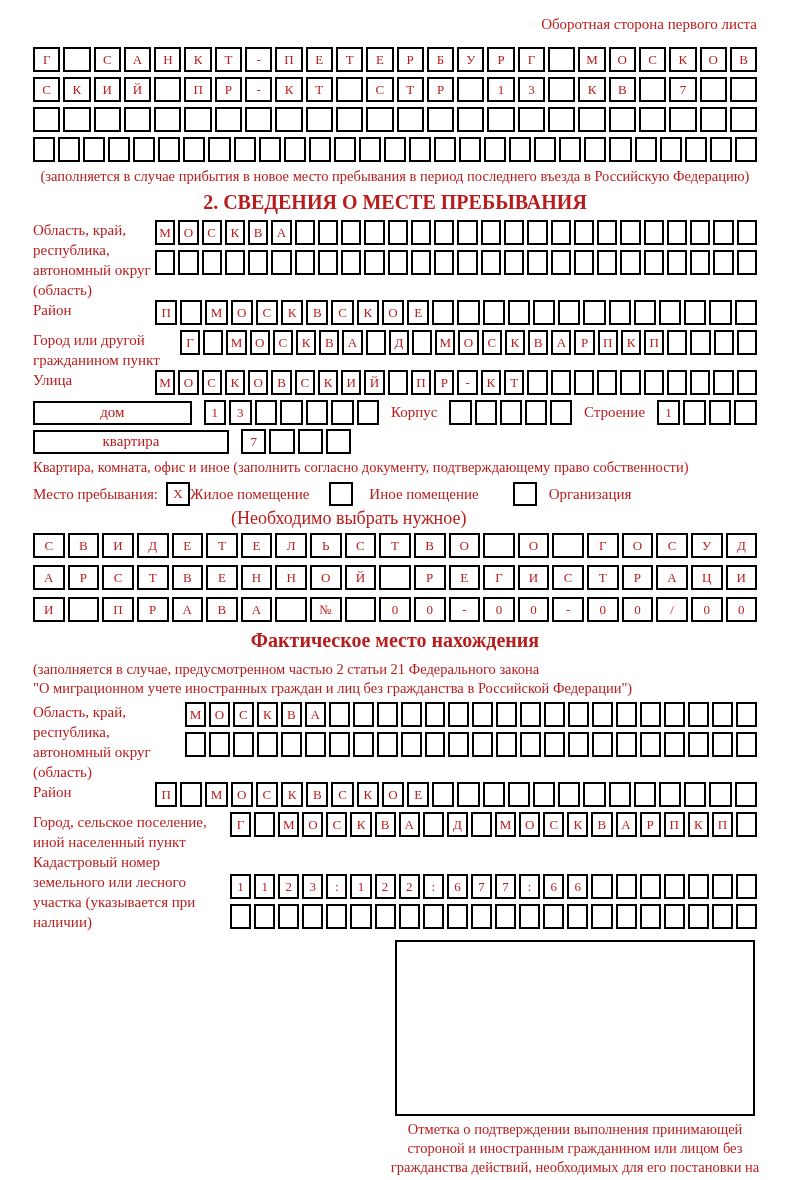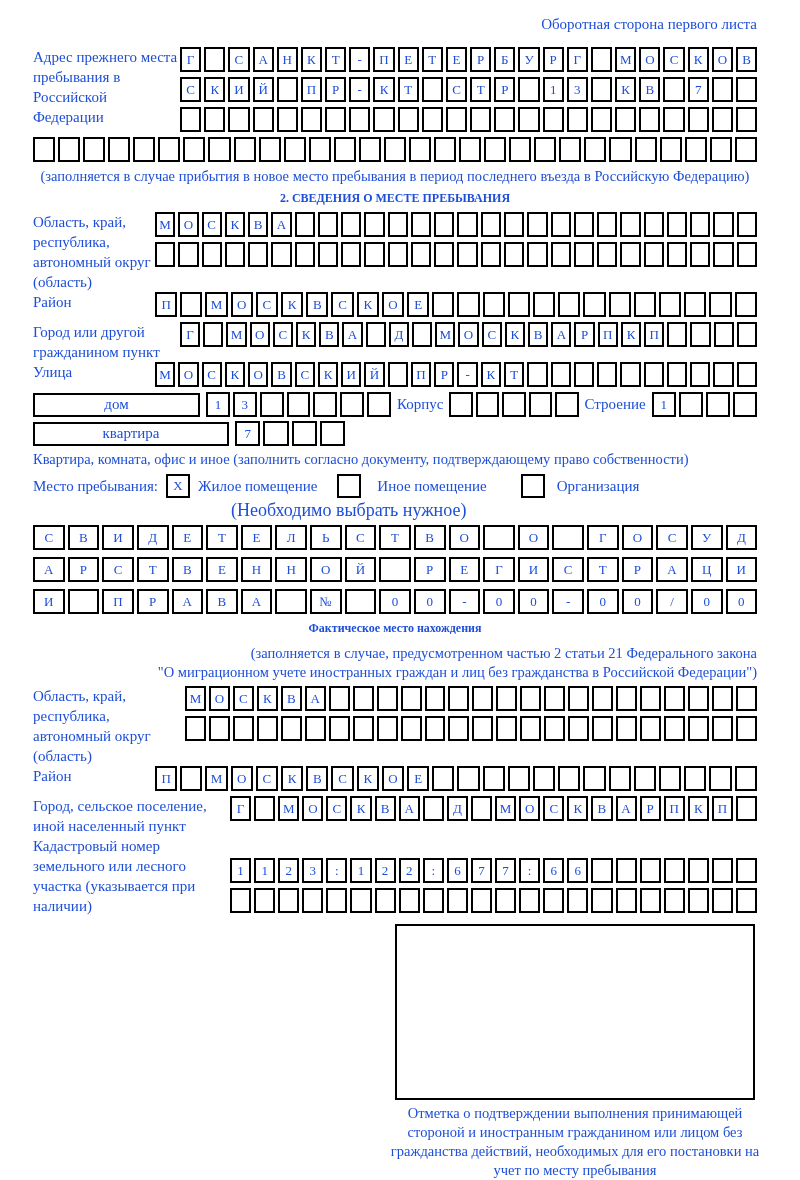--- a/index.html
+++ b/index.html
@@ -1,21 +1,21 @@
 <!DOCTYPE html>
 <html><head>
 <meta charset="utf-8">
 <style>
   html,body{margin:0;padding:0;background:#fff;}
   .page{
     position:relative;
     width:800px;height:1180px;
     box-sizing:border-box;
     padding:16px 43px 10px 33px;
-    background:#fff;color:#1d4ed8;
+    background:#fff;color:#b91c1c;
     font-family:"Liberation Serif","DejaVu Serif",serif;
     overflow:hidden;
   }
   .hdr-note{text-align:right;font-size:15px;margin-bottom:14px;}
   .frow{display:flex;align-items:flex-start;}
   .lbl{font-size:15px;line-height:20px;}
   .lblcol-1{width:147px;flex:0 0 147px;}
   .lblcol-2{width:122px;flex:0 0 122px;}
   .lblcol-3{width:147px;flex:0 0 147px;}
   .lblcol-doc{width:212px;flex:0 0 212px;}
@@ -23,53 +23,52 @@
   .lblcol-f2{width:197px;flex:0 0 197px;}
   .cellsgrp{flex:1;}
   .cells{display:flex;gap:3px;margin-bottom:5px;}
   .cell{
     flex:1;height:21px;border:2px solid #000;
     display:flex;align-items:center;justify-content:center;
     font-size:13px;line-height:13px;background:#fff;
   }
   .caption{font-size:14.5px;line-height:18px;}
   .caption.center{text-align:center;}
-  .sec-title{text-align:center;font-weight:bold;font-size:12px;margin:6px 0 6px 0;}
+  .sec-title{text-align:center;font-weight:bold;font-size:20px;margin:6px 0 6px 0;}
   .widebox{
     border:2px solid #000;height:24px;box-sizing:border-box;
     display:flex;align-items:center;justify-content:center;font-size:15px;
   }
-  .houserow{display:flex;align-items:center;gap:6px;margin-bottom:4px;}
+  .houserow{display:flex;align-items:center;gap:12px;margin-bottom:4px;}
   .inline-lbl{font-size:15px;white-space:nowrap;}
   .chkrow{display:flex;align-items:center;margin-top:6px;margin-bottom:2px;}
   .chkbox{
     width:20px;height:20px;border:2px solid #000;flex:0 0 20px;
     display:flex;align-items:center;justify-content:center;font-size:13px;
   }
   .chknote{font-size:18px;margin-left:198px;margin-bottom:4px;}
-  .sub-center{text-align:right;font-size:14.5px;line-height:19px;}
+  .sub-center{text-align:left;font-size:14.5px;line-height:19px;}
   .mark-box{
     width:360px;height:176px;border:2px solid #000;box-sizing:border-box;
     margin-left:362px;margin-top:6px;
   }
   .mark-caption{
     width:372px;margin-left:356px;margin-top:4px;
     text-align:center;font-size:14.5px;line-height:19px;
   }
   .mb4{margin-bottom:4px;} .mb2{margin-bottom:2px;}
 </style>
 </head>
 <body>
 
 <div class="page">
 
   <div class="hdr-note">Оборотная сторона первого листа</div>
 
   <div class="frow">
-    <div class="lbl lblcol-1">Адрес прежнего места пребывания в Российской Федерации</div>
     <div class="cellsgrp">
       <div class="cells">
           <span class="cell">Г</span>
           <span class="cell"></span>
           <span class="cell">С</span>
           <span class="cell">А</span>
           <span class="cell">Н</span>
           <span class="cell">К</span>
           <span class="cell">Т</span>
           <span class="cell">-</span>
@@ -375,21 +374,21 @@
         <span class="cell"></span>
         <span class="cell"></span>
         <span class="cell"></span>
       </div>
   </div>
   <div class="caption mb2">Квартира, комната, офис и иное (заполнить согласно документу, подтверждающему право собственности)</div>
 
   <div class="chkrow">
     <span class="inline-lbl">Место пребывания:</span>
     <span class="chkbox" style="margin-left:8px;">X</span>
-    <span class="inline-lbl" style="margin-left:8px;">Жилое помещение</span>
+    <span class="inline-lbl" style="margin-left:0;">Жилое помещение</span>
     <span class="chkbox" style="margin-left:20px;"></span>
     <span class="inline-lbl" style="margin-left:16px;">Иное помещение</span>
     <span class="chkbox" style="margin-left:34px;"></span>
     <span class="inline-lbl" style="margin-left:12px;">Организация</span>
   </div>
   <div class="chknote">(Необходимо выбрать нужное)</div>
 
   <div class="frow">
     <div class="cellsgrp">
       <div class="cells" style="margin-bottom:7px;">

